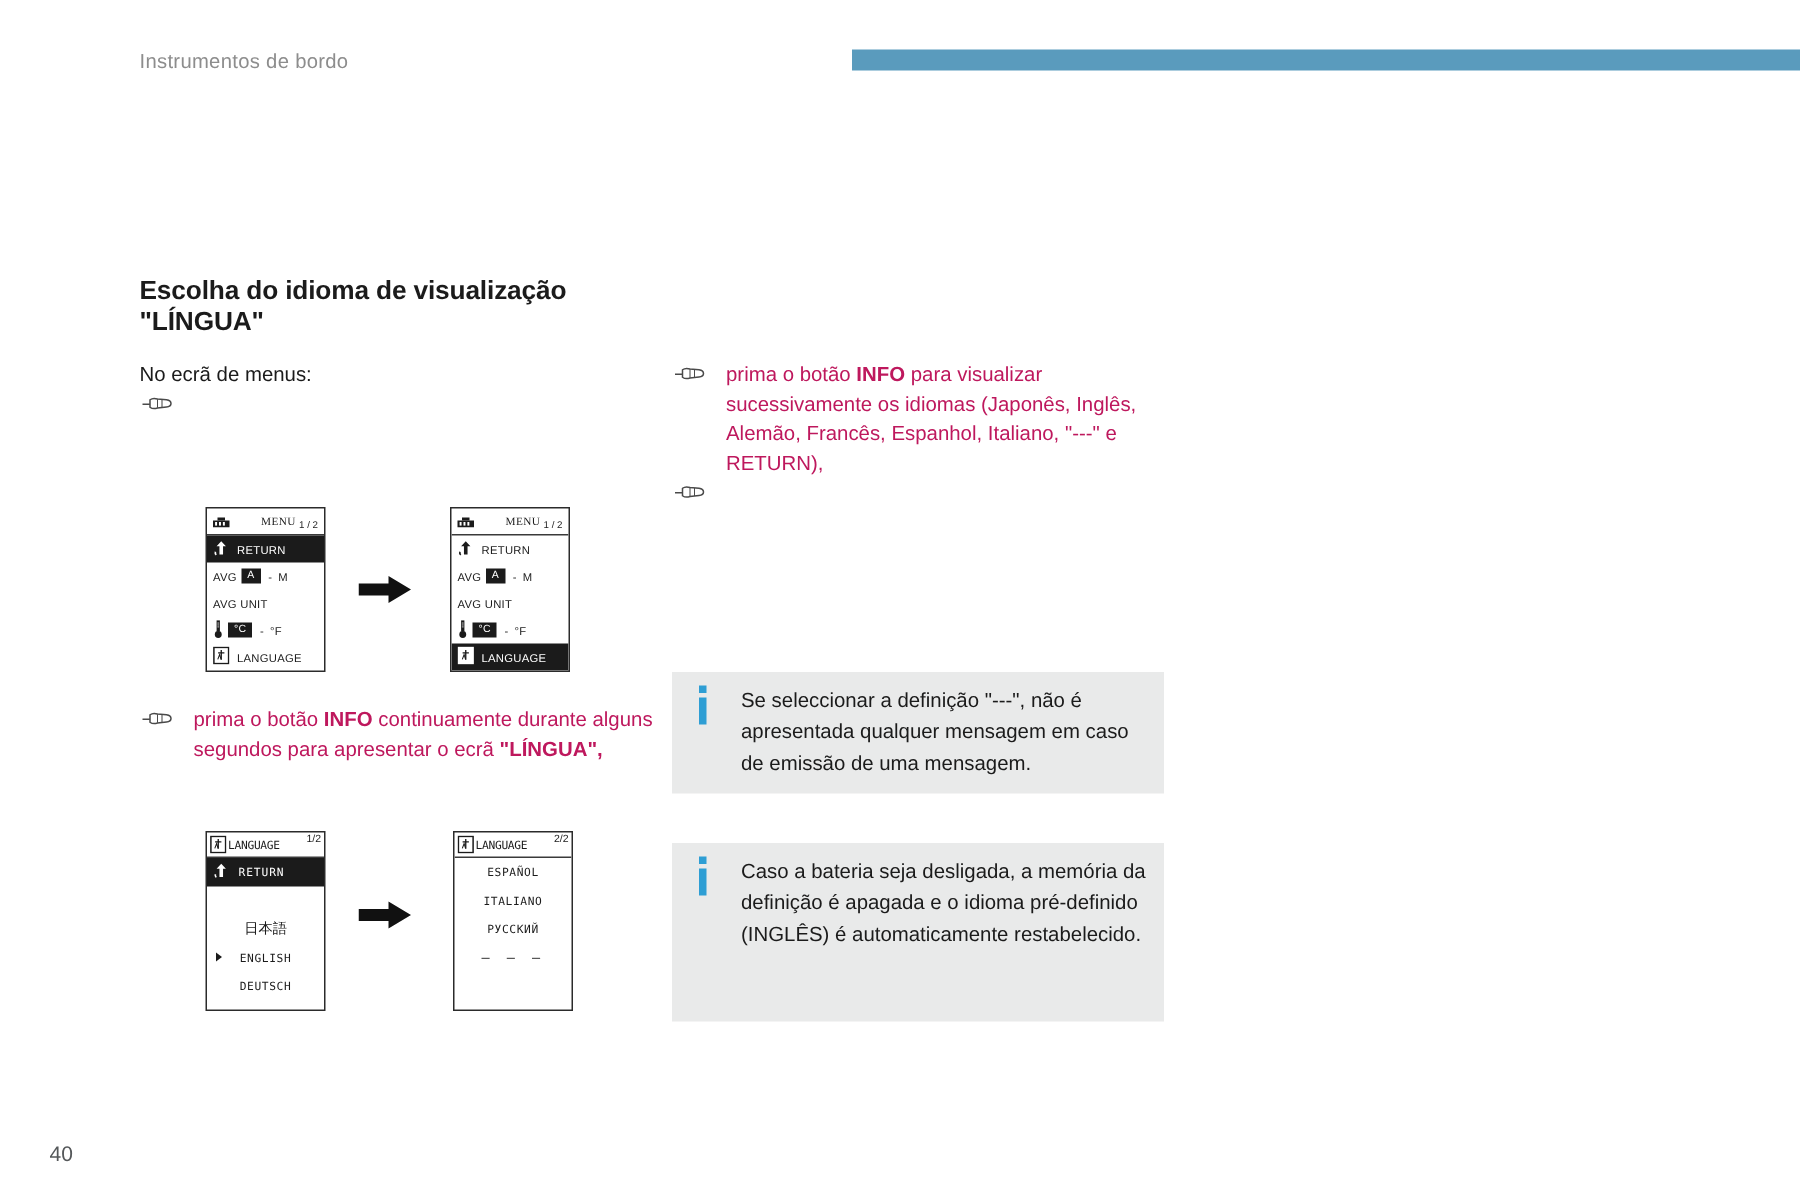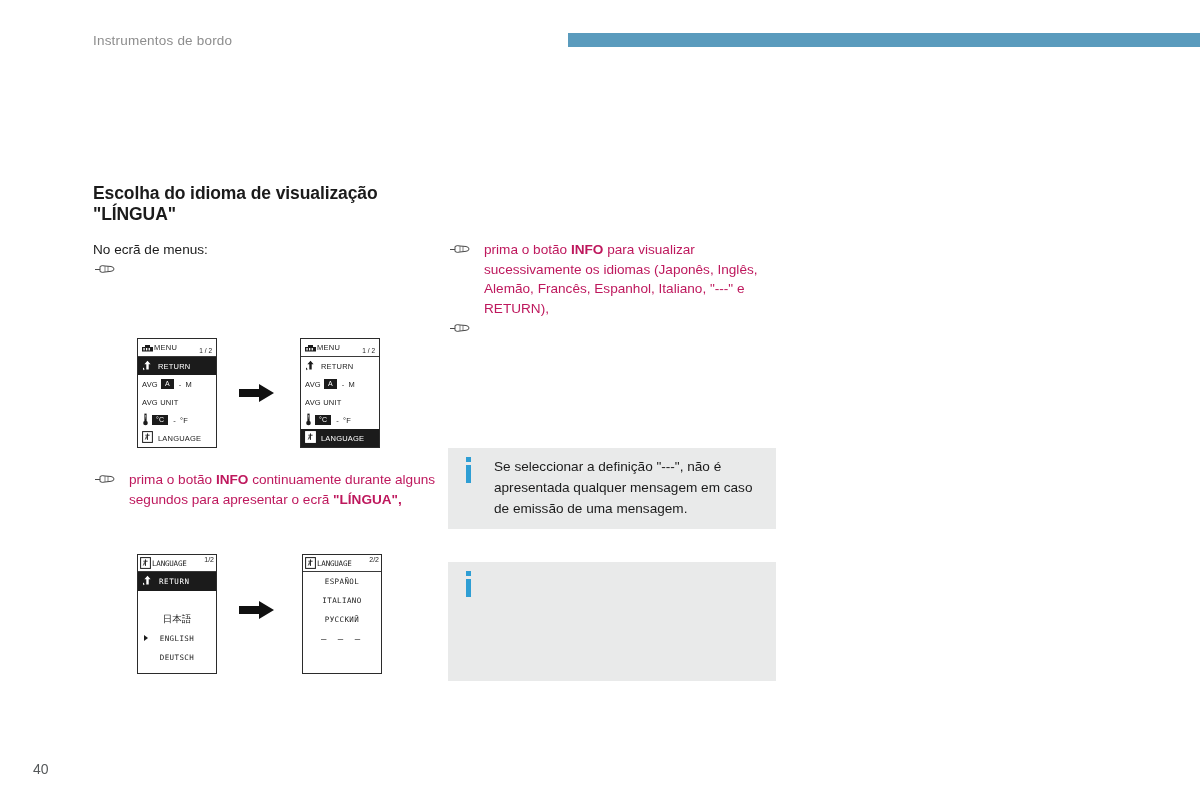--- a/index.html
+++ b/index.html
@@ -159,22 +159,22 @@
     height: 18px;
     border-bottom: 1px solid #3a3a3a;
     display: flex;
     align-items: center;
     padding: 0 3px;
   }
   .lcd-title .t-label {
     font-size: 7.5px;
     letter-spacing: 0.3px;
     color: #1b1b1b;
-    margin-left: 0;
-    font-family: Liberation Sans, sans-serif;
+    margin-left: 20px;
+    font-family: Liberation Serif, serif;
   }
   .lcd-title .t-page {
     position: absolute;
     right: 4px;
     bottom: 2px;
     font-size: 6.5px;
     color: #1b1b1b;
     font-family: "Liberation Sans", sans-serif;
   }
 
@@ -334,20 +334,21 @@
 
   <div class="info-box" id="info-box-1">
     <div class="idot"></div>
     <div class="ibar"></div>
     <div class="itext">Se seleccionar a definição "---", não é apresentada qualquer mensagem em caso de emissão de uma mensagem.</div>
   </div>
 
   <div class="info-box" id="info-box-2">
     <div class="idot"></div>
     <div class="ibar"></div>
+    <div class="itext">Caso a bateria seja desligada, a memória da definição é apagada e o idioma pré-definido (INGLÊS) é automaticamente restabelecido.</div>
   </div>
 
   <div class="lcd" id="lcd-menu-1">
     <div class="lcd-title">
       <span class="icn">
         <svg width="13" height="9" viewBox="0 0 13 9">
           <rect x="1" y="3" width="11" height="4.5" fill="#1b1b1b"></rect>
           <rect x="4" y="1" width="5" height="2" fill="#1b1b1b"></rect>
           <rect x="2.4" y="4" width="1.3" height="2.4" fill="#fff"></rect>
           <rect x="5" y="4" width="1.3" height="2.4" fill="#fff"></rect>

